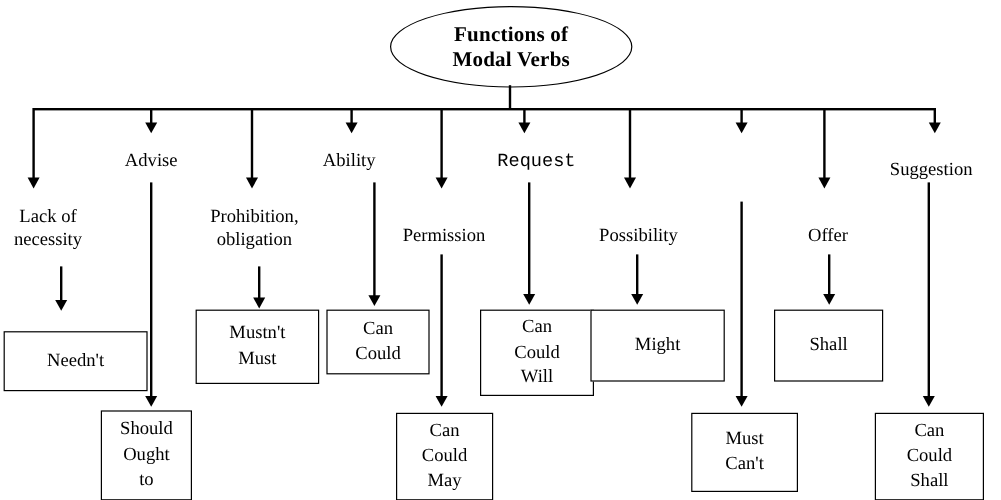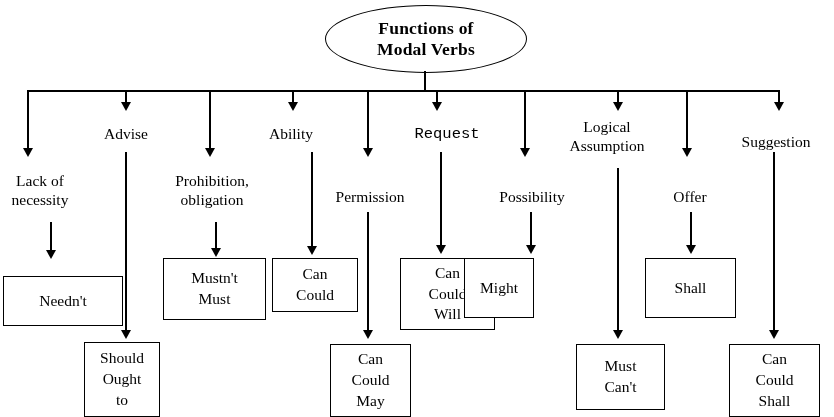--- a/index.html
+++ b/index.html
@@ -170,30 +170,26 @@
     <span class="ln">Will</span>
   </div>
 
   <div class="arrow-line" style="left:524.4px;top:90px;height:60px;"></div>
   <div class="arrow-head" style="left:520px;top:148px;"></div>
   <div class="lbl" style="left:532px;top:188px;">
     <span class="ln">Possibility</span>
   </div>
   <div class="arrow-line" style="left:530.4px;top:212px;height:34px;"></div>
   <div class="arrow-head" style="left:526px;top:245px;"></div>
-  <div class="box" style="left:464px;top:258px;width:70px;height:60px;text-align:right;">
+  <div class="box" style="left:492px;top:258px;width:112px;height:60px;text-align:right;">
     <span class="ln">Might</span>
   </div>
 
   <div class="arrow-line" style="left:617.4px;top:90px;height:14px;"></div>
   <div class="arrow-head" style="left:613px;top:102px;"></div>
-  <div class="lbl" style="left:607px;top:118px;">
-    <span class="ln">Logical</span>
-    <span class="ln">Assumption</span>
-  </div>
   <div class="arrow-line" style="left:617.4px;top:168px;height:164px;"></div>
   <div class="arrow-head" style="left:613px;top:330px;"></div>
   <div class="box" style="left:576px;top:344px;width:89px;height:66px;">
     <span class="ln">Must</span>
     <span class="ln">Can't</span>
   </div>
 
   <div class="arrow-line" style="left:686.4px;top:90px;height:60px;"></div>
   <div class="arrow-head" style="left:682px;top:148px;"></div>
   <div class="lbl" style="left:690px;top:188px;">

